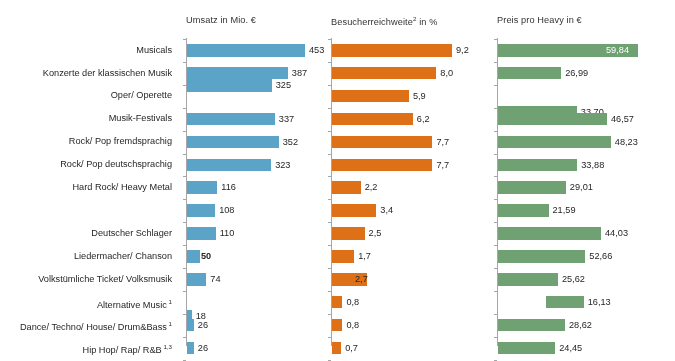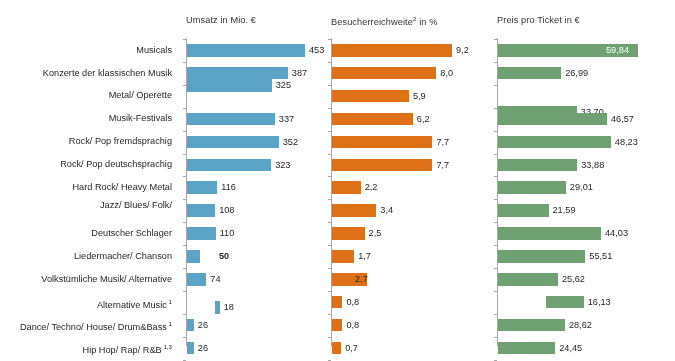--- a/index.html
+++ b/index.html
@@ -70,55 +70,54 @@
 </style>
 </head>
 <body>
 
 <div id="chart-root">
 
   <div class="col-header" id="hdr-umsatz">Umsatz in Mio. €</div>
 
   <div class="col-header" id="hdr-reichweite">Besucherreichweite<sup>2</sup> in %</div>
 
-  <div class="col-header" id="hdr-preis">Preis pro Ticket in €</div>
+  <div class="col-header" id="hdr-preis">Preis pro Heavy in €</div>
 
   <div class="cat-col" id="cat-col">
       <div class="cat-label" style="top: 6.65px;">
         <div>Musicals</div>
       </div>
       <div class="cat-label" style="top: 29.55px;">
         <div>Konzerte der klassischen Musik</div>
       </div>
       <div class="cat-label" style="top: 52.45px;">
-        <div>Metal/ Operette</div>
+        <div>Oper/ Operette</div>
       </div>
       <div class="cat-label" style="top: 75.35px;">
         <div>Musik-Festivals</div>
       </div>
       <div class="cat-label" style="top: 98.25px;">
         <div>Rock/ Pop fremdsprachig</div>
       </div>
       <div class="cat-label" style="top: 121.15px;">
         <div>Rock/ Pop deutschsprachig</div>
       </div>
       <div class="cat-label" style="top: 144.05px;">
         <div>Hard Rock/ Heavy Metal</div>
       </div>
       <div class="cat-label" style="top: 161.65px;">
-        <div>Jazz/ Blues/ Folk/</div>
       </div>
       <div class="cat-label" style="top: 189.85px;">
         <div>Deutscher Schlager</div>
       </div>
       <div class="cat-label" style="top: 212.75px;">
         <div>Liedermacher/ Chanson</div>
       </div>
       <div class="cat-label" style="top: 235.65px;">
-        <div>Volkstümliche Musik/ Alternative</div>
+        <div>Volkstümliche Ticket/ Volksmusik</div>
       </div>
       <div class="cat-label" style="top: 258.55px;">
         <div>Alternative Music<sup> 1</sup></div>
       </div>
       <div class="cat-label" style="top: 281.45px;">
         <div>Dance/ Techno/ House/ Drum&amp;Bass<sup> 1</sup></div>
       </div>
       <div class="cat-label" style="top: 304.35px;">
         <div>Hip Hop/ Rap/ R&amp;B<sup> 1,3</sup></div>
       </div>
@@ -172,27 +171,27 @@
       <div class="bar-row" style="top: 161.3px; width: 100%;">
         <div class="bar" style="width: 28.1325px;"></div>
         <div class="bar-value" style="left: 32.1325px;">108</div>
       </div>
       <div class="bar-row" style="top: 184.2px; width: 100%;">
         <div class="bar" style="width: 28.6534px;"></div>
         <div class="bar-value" style="left: 32.6534px;">110</div>
       </div>
       <div class="bar-row" style="top: 207.1px; width: 100%;">
         <div class="bar" style="width: 13.0243px;"></div>
-        <div class="bar-value" style="left: 32px; font-weight: bold;">50</div>
+        <div class="bar-value" style="left: 14px; font-weight: bold;">50</div>
       </div>
       <div class="bar-row" style="top: 230px; width: 100%;">
         <div class="bar" style="width: 19.2759px;"></div>
         <div class="bar-value" style="left: 23.2759px;">74</div>
       </div>
-      <div class="bar-row" style="top: 258px; width: 100%; margin-left: 28px;">
+      <div class="bar-row" style="top: 267px; width: 100%;">
         <div class="bar" style="width: 4.68874px;"></div>
         <div class="bar-value" style="left: 8.68874px;">18</div>
       </div>
       <div class="bar-row" style="top: 275.8px; width: 100%;">
         <div class="bar" style="width: 6.77263px;"></div>
         <div class="bar-value" style="left: 10.7726px;">26</div>
       </div>
       <div class="bar-row" style="top: 298.7px; width: 100%;">
         <div class="bar" style="width: 6.77263px;"></div>
         <div class="bar-value" style="left: 10.7726px;">26</div>
@@ -322,21 +321,21 @@
       <div class="bar-row" style="top: 161.3px; width: 100%;">
         <div class="bar" style="width: 50.5114px;"></div>
         <div class="bar-value" style="left: 54.5114px;">21,59</div>
       </div>
       <div class="bar-row" style="top: 184.2px; width: 100%;">
         <div class="bar" style="width: 103.011px;"></div>
         <div class="bar-value" style="left: 107.011px;">44,03</div>
       </div>
       <div class="bar-row" style="top: 207.1px; width: 100%;">
         <div class="bar" style="width: 87.266px;"></div>
-        <div class="bar-value" style="left: 91.266px;">55,51</div>
+        <div class="bar-value" style="left: 91.266px;">52,66</div>
       </div>
       <div class="bar-row" style="top: 230px; width: 100%;">
         <div class="bar" style="width: 59.9398px;"></div>
         <div class="bar-value" style="left: 63.9398px;">25,62</div>
       </div>
       <div class="bar-row" style="top: 252.9px; width: 100%; margin-left: 48px;">
         <div class="bar" style="width: 37.7373px;"></div>
         <div class="bar-value" style="left: 41.7373px;">16,13</div>
       </div>
       <div class="bar-row" style="top: 275.8px; width: 100%;">

